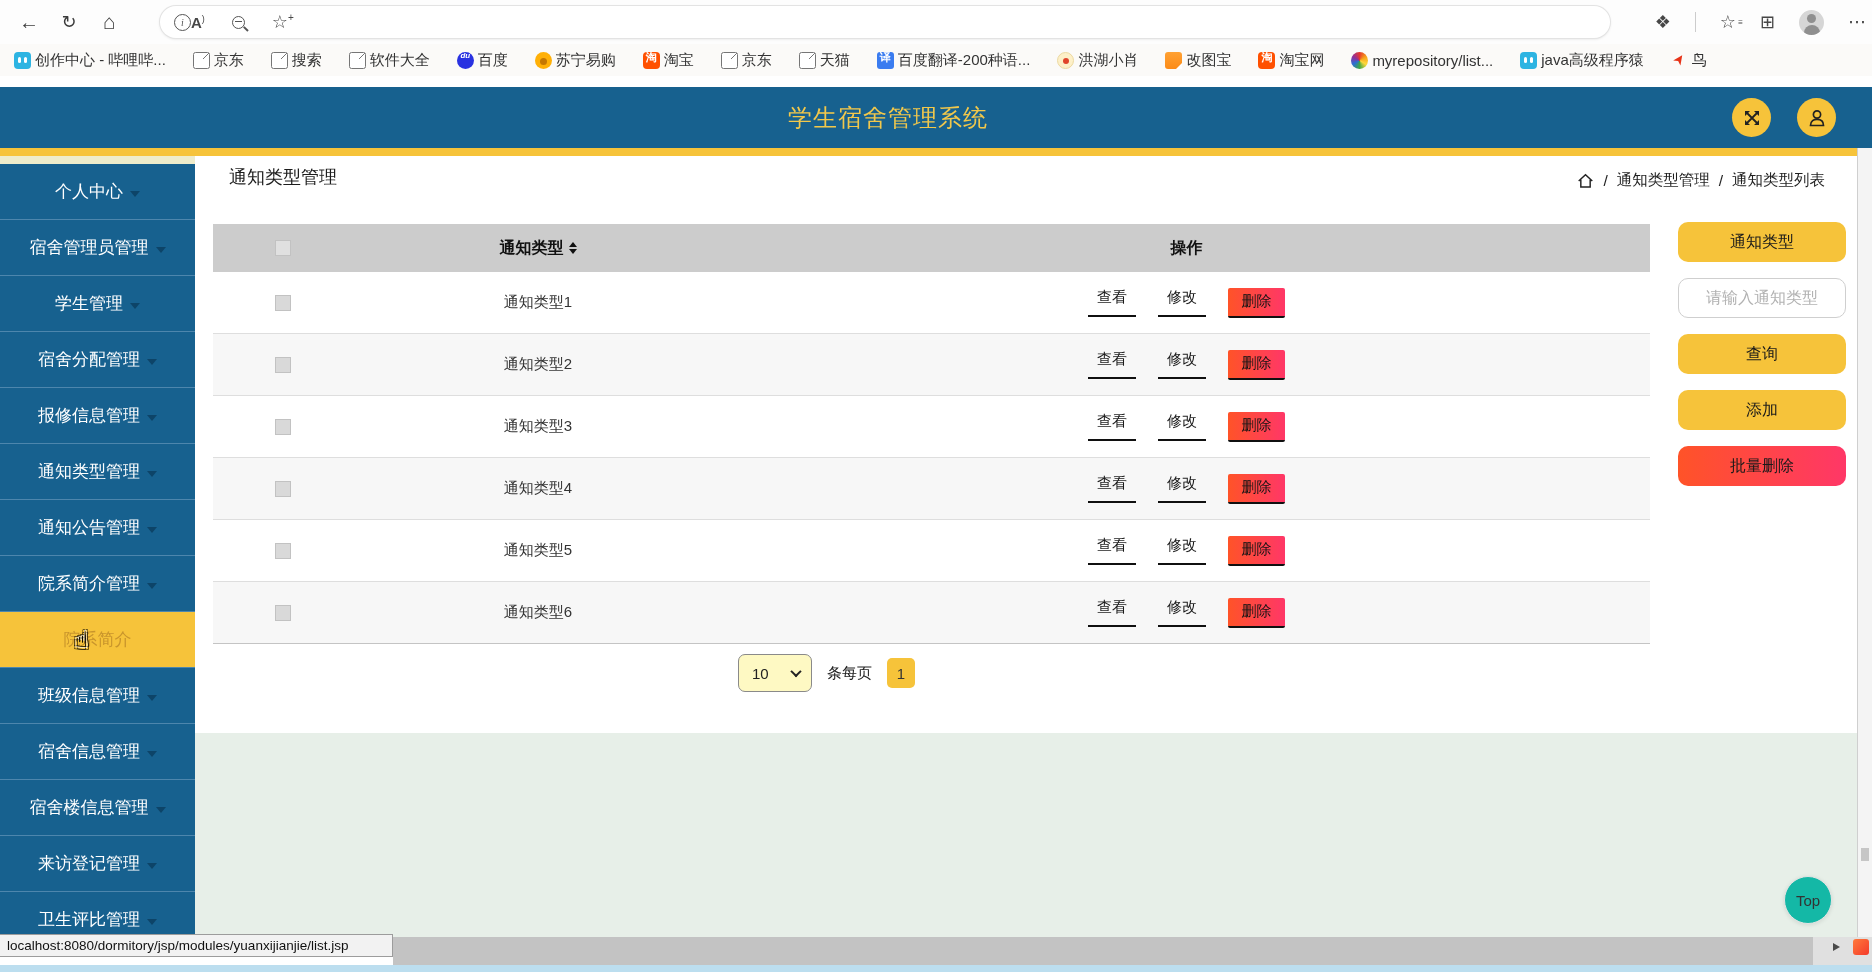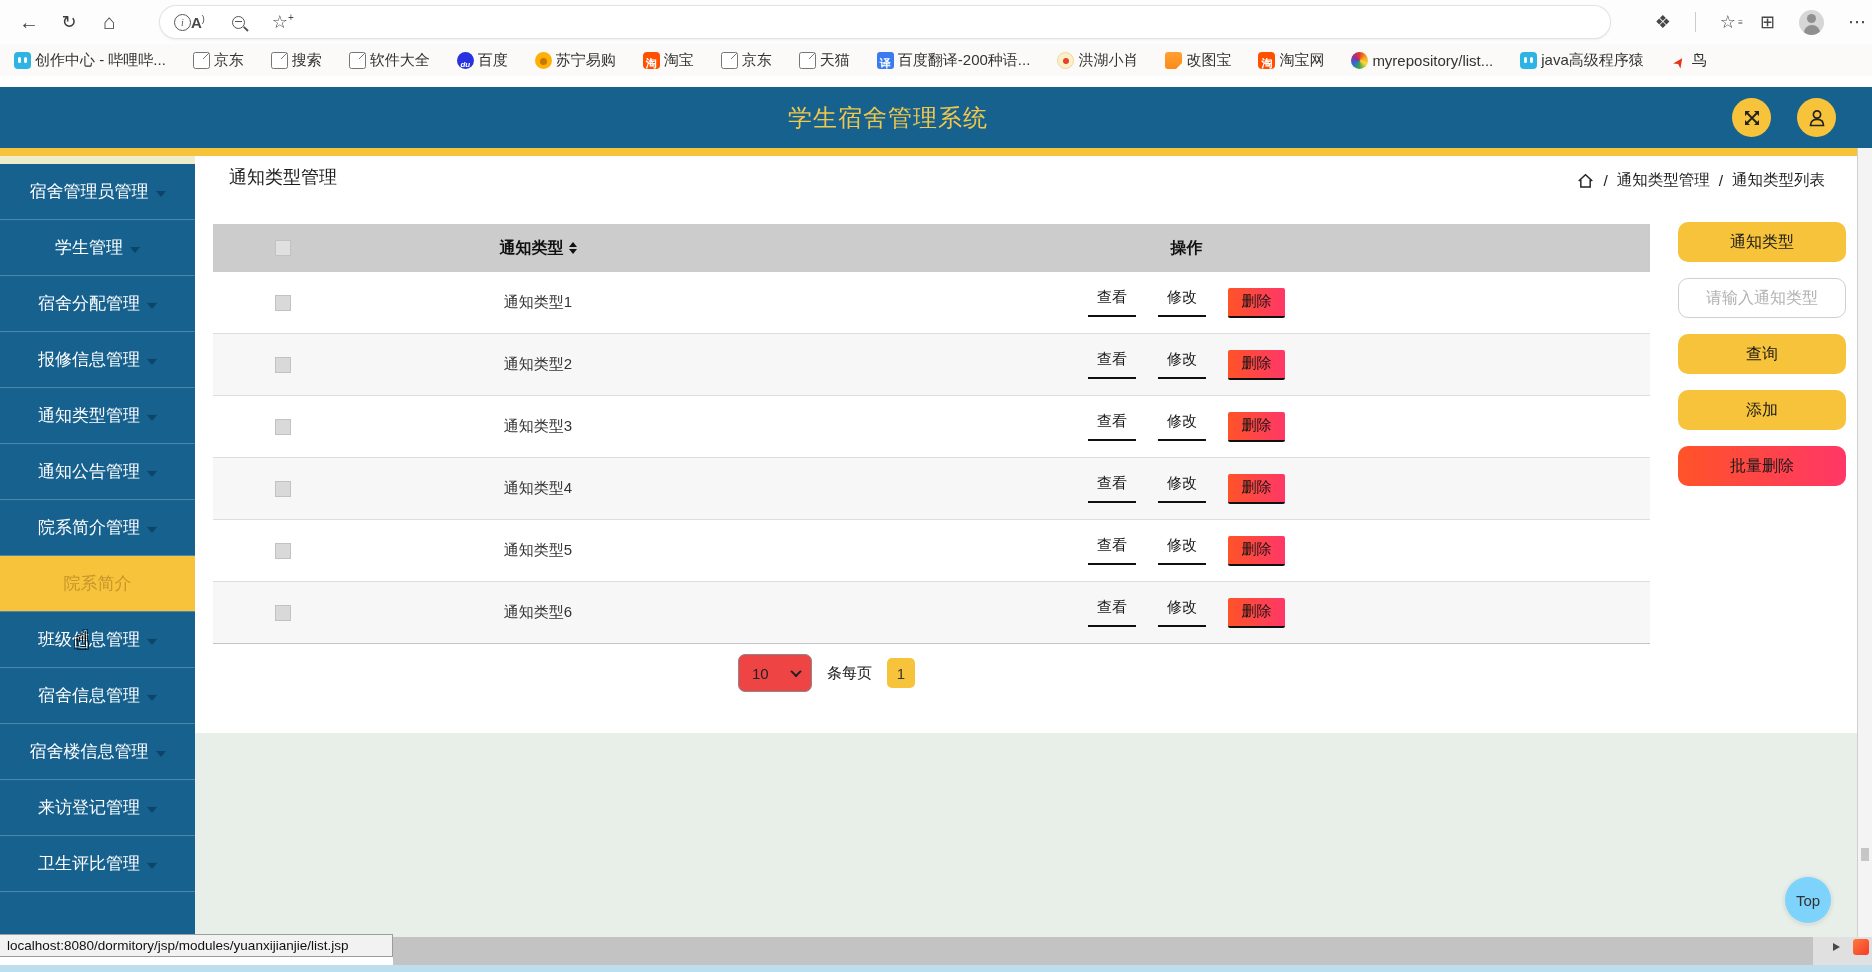--- a/index.html
+++ b/index.html
@@ -22,21 +22,21 @@
   .toolbar-right { position:absolute; right:6px; top:0; height:44px; display:flex; align-items:center; gap:24px; font-size:18px; color:#474747; }
   .vdiv { width:1px; height:20px; background:#ccc; }
   .star-lines { position:relative; } .star-lines i { font-style:normal; position:absolute; font-size:8px; right:-7px; top:7px; }
   .avatar { width:25px; height:25px; border-radius:50%; background:#d6d6d6; position:relative; overflow:hidden; }
   .avatar::before { content:""; position:absolute; left:8px; top:4px; width:9px; height:9px; border-radius:50%; background:#8f8f8f; }
   .avatar::after { content:""; position:absolute; left:4.5px; top:15px; width:16px; height:10px; border-radius:8px 8px 0 0; background:#8f8f8f; }
 
   
   .bookmarks { position:absolute; top:44px; left:0; right:0; height:32px; background:#fbfaf8; display:flex; align-items:center; gap:27px; padding-left:14px; font-size:15px; color:#333; }
   .bm { display:flex; align-items:center; gap:4px; cursor:pointer; white-space:nowrap; }
-  .fav { width:17px; height:17px; border-radius:3px; position:relative; display:flex; align-items:flex-end; justify-content:center; flex:0 0 auto; }
+  .fav { width:17px; height:17px; border-radius:3px; position:relative; display:flex; align-items:flex-start; justify-content:center; flex:0 0 auto; }
   .fav-glyph { font-style:normal; color:#fff; font-size:11px; font-weight:bold; line-height:1; }
   .ic-page .fav { background:#fff; border:1.4px solid #767676; border-radius:2.5px; }
   .ic-page .fav::before { content:""; position:absolute; top:0; right:0; width:6px; height:6px; background:linear-gradient(135deg, transparent 44%, #767676 44%, #767676 56%, transparent 56%); }
   .ic-bilibili .fav { background:#2db4e2; border-radius:4px; }
   .ic-bilibili .fav::before { content:""; position:absolute; left:4px; top:5.5px; width:3px; height:6px; border-radius:2px; background:#fff; box-shadow:6px 0 0 #fff; }
   .ic-baidu .fav { background:#2932e1; border-radius:50%; }
   .ic-baidu .fav-glyph { font-size:8px; font-style:italic; }
   .ic-suning .fav { background:#ffb007; border-radius:50%; }
   .ic-suning .fav::before { content:""; position:absolute; left:5px; top:6px; width:7px; height:7px; border-radius:50%; background:#c57701; }
   .ic-taobao .fav { background:#ff5000; border-radius:4px; }
@@ -81,34 +81,34 @@
   .th-ops { justify-self:center; font-weight:bold; }
   .trow { height:62px; display:grid; grid-template-columns:140px 370px 1fr; align-items:center; border-bottom:1px solid #dedede; background:#fff; font-size:15px; color:#333; }
   .tbody .trow:nth-child(even) { background:#f7f7f7; }
   .tbody .trow:last-child { border-bottom:1px solid #c4c4c4; }
   .td-name { justify-self:center; }
   .td-ops { justify-self:center; display:flex; align-items:flex-start; gap:22px; }
   .op-link { padding:0 9px 8px; border-bottom:2px solid #101010; color:#1a1a1a; cursor:pointer; text-decoration:none; }
   .op-btn { width:57px; height:30px; background:linear-gradient(90deg,#ff5328,#ff3767); display:flex; align-items:center; justify-content:center; color:#141414; border-bottom:2px solid #101010; border-radius:2px; cursor:pointer; text-decoration:none; }
 
   .pagination { position:absolute; left:738px; top:654px; display:flex; align-items:center; gap:15px; font-size:15px; color:#222; }
-  .pgselect { width:74px; height:38px; border:1px solid #8a8a8a; border-radius:7px; display:flex; align-items:center; justify-content:space-between; padding:0 11px 0 13px; background:#ef4444; cursor:pointer; }
+  .pgselect { width:74px; height:38px; border:1px solid #8a8a8a; border-radius:7px; display:flex; align-items:center; justify-content:space-between; padding:0 11px 0 13px; background:#fef9c3; cursor:pointer; }
   .chev { width:8px; height:8px; border-right:2px solid #222; border-bottom:2px solid #222; transform:rotate(45deg) translate(-1px,-1px); }
   .pgnum { width:28px; height:30px; background:#f6c33a; border-radius:5px; display:flex; align-items:center; justify-content:center; color:#333; cursor:pointer; }
 
   
   .panel-btn { position:absolute; left:1678px; width:168px; height:40px; border-radius:10px; display:flex; align-items:center; justify-content:center; font-size:16px; color:#1a1a1a; cursor:pointer; }
   .yellow { background:#f6c33a; }
   .danger { background:linear-gradient(90deg,#ff5328,#ff3767); }
   .p1{top:222px;} .p3{top:334px;} .p4{top:390px;} .p5{top:446px;}
   .panel-input { position:absolute; left:1678px; top:278px; width:168px; height:40px; border:1px solid #cfcfcf; border-radius:10px; text-align:center; font-size:16px; color:#333; background:#fff; outline:none; }
   .panel-input::placeholder { color:#b2b2b2; }
 
   .green-zone { position:absolute; left:195px; top:733px; width:1662px; height:212px; background:#e7efe8; }
-  .top-btn { position:absolute; left:1784px; top:876px; width:48px; height:48px; border-radius:50%; background:#7dd3fc; border:1px solid #e4e4e4; box-shadow:0 1px 4px rgba(0,0,0,.10); display:flex; align-items:center; justify-content:center; font-size:15px; color:#333; z-index:7; cursor:pointer; }
+  .top-btn { position:absolute; left:1784px; top:876px; width:48px; height:48px; border-radius:50%; background:#14b8a6; border:1px solid #e4e4e4; box-shadow:0 1px 4px rgba(0,0,0,.10); display:flex; align-items:center; justify-content:center; font-size:15px; color:#333; z-index:7; cursor:pointer; }
 
   
   .vscroll { position:absolute; right:0; top:148px; width:15px; bottom:27px; background:#f4f4f4; border-left:1px solid #cfcfcf; }
   .vthumb { position:absolute; left:3px; right:3px; top:700px; height:13px; background:#c6c6c6; }
   .statusbar { position:absolute; left:0; right:0; bottom:7px; height:28px; }
   .hscroll { position:absolute; left:393px; right:0; top:0; bottom:0; background:#e0e0e0; }
   .hthumb { position:absolute; left:0; top:0; bottom:0; width:1420px; background:#c3c3c3; cursor:pointer; }
   .harrow { position:absolute; right:32px; top:6px; width:0; height:0; border-top:4.5px solid transparent; border-bottom:4.5px solid transparent; border-left:7px solid #4a4a4a; cursor:pointer; }
   .corner-ic { position:absolute; right:3px; top:2px; width:16px; height:16px; border-radius:3px; background:linear-gradient(135deg,#ff7a3c,#f43a2a); }
   .status-tip { position:absolute; left:0; top:-3px; height:23px; width:393px; background:#f2f2f2; border:1px solid #9c9c9c; border-left:none; font-size:13.5px; color:#111; line-height:21px; padding-left:7px; white-space:nowrap; overflow:hidden; z-index:3; }
@@ -269,20 +269,24 @@
         <circle cx="11" cy="7.5" r="3.6" fill="none" stroke="#222" stroke-width="1.7"></circle>
         <path d="M4.5 18.5 C4.5 13.8 8 12.4 11 12.4 C14 12.4 17.5 13.8 17.5 18.5 Z" fill="none" stroke="#222" stroke-width="1.7"></path>
       </svg>
     </div>
   </div>
   <div class="yellow-strip"></div>
 
   <aside class="sidebar">
     <div class="sidebar-cap"></div>
 
+      <div class="side-item">
+        <span class="side-label">个人中心</span>
+        <span class="caret"></span>
+      </div>
 
       <div class="side-item">
         <span class="side-label">宿舍管理员管理</span>
         <span class="caret"></span>
       </div>
 
       <div class="side-item">
         <span class="side-label">学生管理</span>
         <span class="caret"></span>
       </div>

